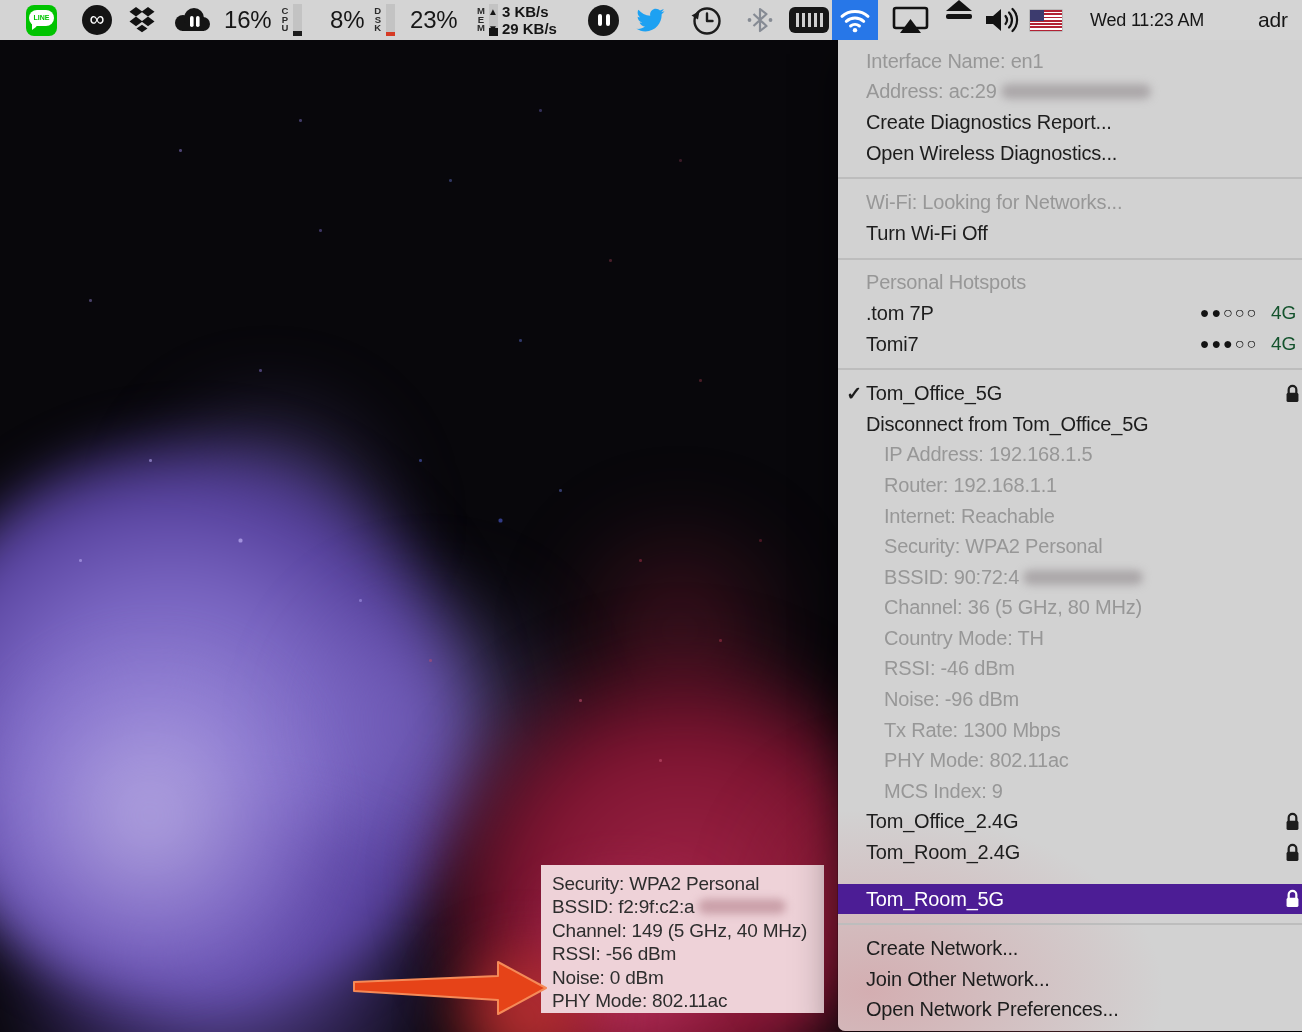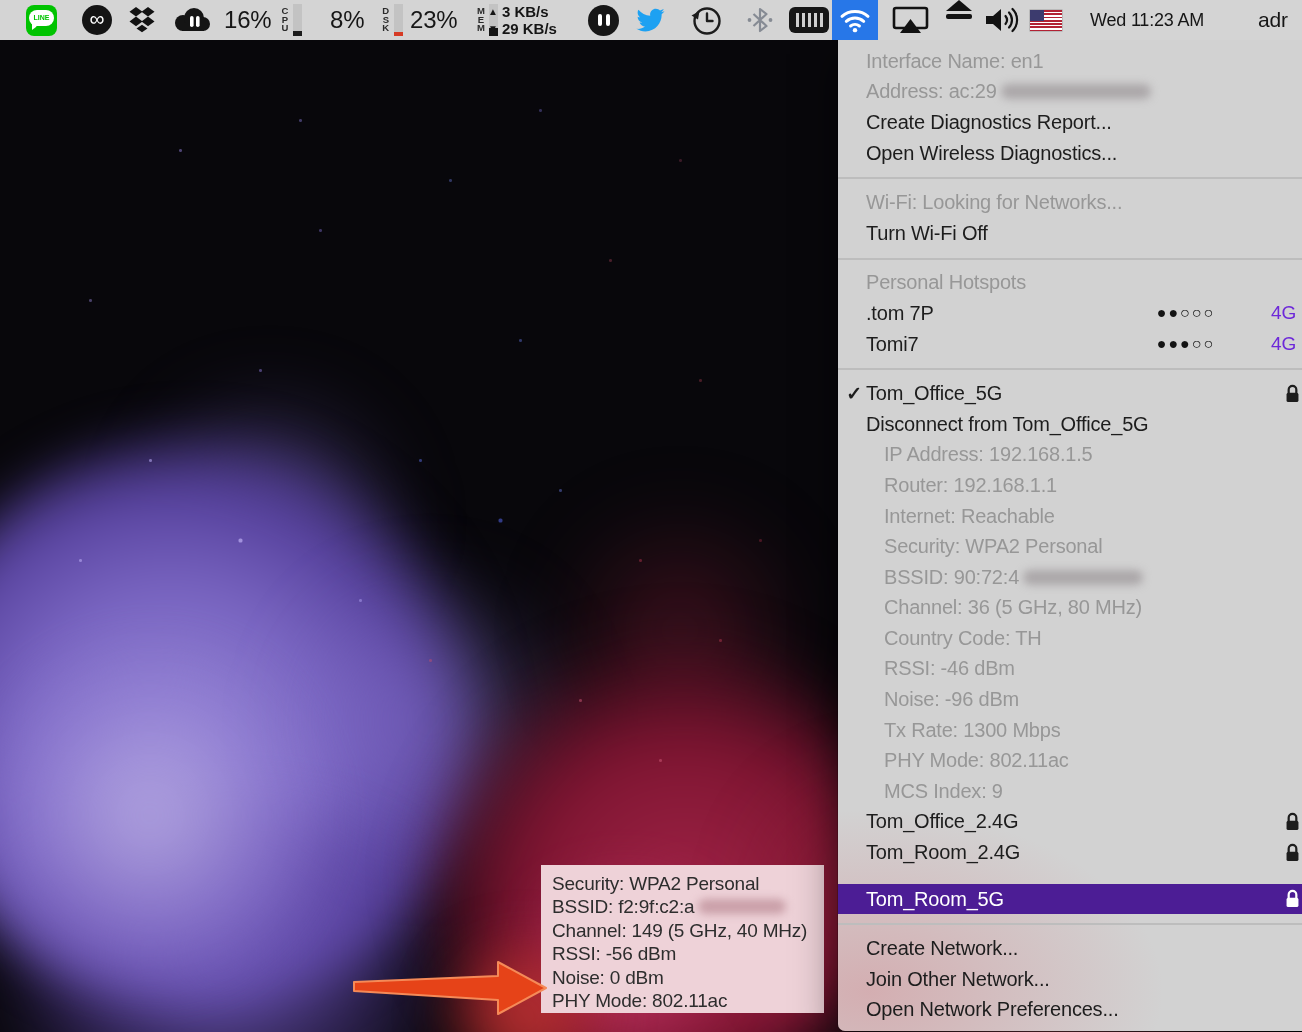--- a/index.html
+++ b/index.html
@@ -82,21 +82,21 @@
   .row { position:relative; height:30.6px; display:flex; align-items:center; padding:0 26px 0 28px;
     font-size:20px; color:#1d1d1d; letter-spacing:-.2px; white-space:nowrap; }
   .row.dim { color:#979797; }
   .row.sub { padding-left:46px;align-items:center; }
   .row.selected { background:#4c1d95; color:#fff;margin-top:16px; }
   .row .check { position:absolute; left:6px; width:20px; text-align:center; font-size:19px; font-weight:700; }
   .acc { margin-left:auto; display:flex; align-items:center; gap:13px; }
   .sep { position:relative; height:19px; }
   .sep::after { content:""; position:absolute; left:0; right:0; top:9px; height:2px; background:#bdbdbd; }
   .dots { font-size:16px; letter-spacing:2px; color:#141414; }
-  .carrier { font-size:19px; color:#6d28d9;margin-left:43px; }
+  .carrier { font-size:19px; color:#14532d; }
   .batt { width:31px; height:16px; border:2px solid #141414; border-radius:3.5px; position:relative; }
   .batt i { position:absolute; left:2px; top:2px; bottom:2px; width:21px; background:#141414; border-radius:1px; }
   .batt::after { content:""; position:absolute; right:-6px; top:3px; width:3.5px; height:7px; background:#141414; border-radius:0 2px 2px 0; }
   .blur-chip { display:inline-block; height:15px; border-radius:8px; background:rgba(145,138,142,.6);
     filter:blur(4px); margin-left:4px; vertical-align:-1px; }
 
   
   .net-tooltip { position:absolute; left:541px; top:865px; width:283px; height:148px; z-index:30;
     background:#eed2d8; padding:7px 0 0 11px; }
   .net-tooltip .tline { font-size:19px; line-height:23.4px; color:#2d2d2d; letter-spacing:-.2px; white-space:nowrap; }
@@ -163,21 +163,21 @@
   <div class="mb" style="left:224px">
     <span class="mb-text">16%</span>
     <span class="stack" style="margin-left:8px">CPU</span>
     <span class="gauge">
         <i style="height:5px;background:#1c1c1c"></i>
       </span>
   </div>
 
   <div class="mb" style="left:330px">
     <span class="mb-text">8%</span>
-    <span class="stack" style="margin-left:16px">DSK</span>
+    <span class="stack" style="margin-left:8px">DSK</span>
     <span class="gauge">
         <i style="height:4px;background:#d63a24"></i>
       </span>
   </div>
 
   <div class="mb" style="left:410px">
     <span class="mb-text">23%</span>
     <span class="stack" style="margin-left:18px">MEM</span>
     <span class="gauge">
         <i style="height:8px;background:#141414"></i>
@@ -367,21 +367,21 @@
       <span>Security: WPA2 Personal</span>
     </div>
   <div class="row dim sub">
     <span>BSSID: 90:72:4</span>
       <span class="blur-chip" style="width:120px"></span>
   </div>
   <div class="row dim sub">
       <span>Channel: 36 (5 GHz, 80 MHz)</span>
     </div>
   <div class="row dim sub">
-      <span>Country Code: TH</span>
+      <span>Country Mode: TH</span>
     </div>
   <div class="row dim sub">
       <span>RSSI: -46 dBm</span>
     </div>
   <div class="row dim sub">
       <span>Noise: -96 dBm</span>
     </div>
   <div class="row dim sub">
       <span>Tx Rate: 1300 Mbps</span>
     </div>

